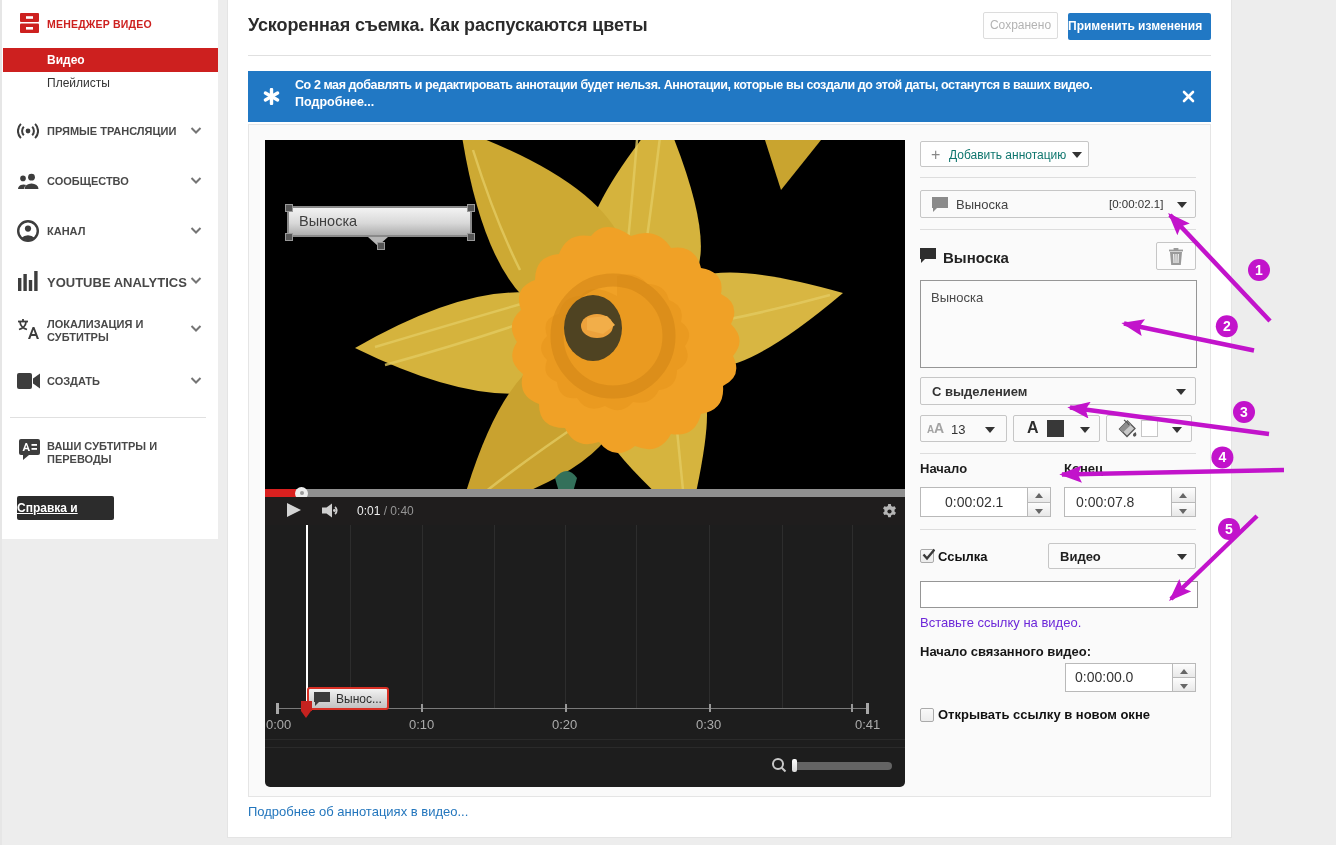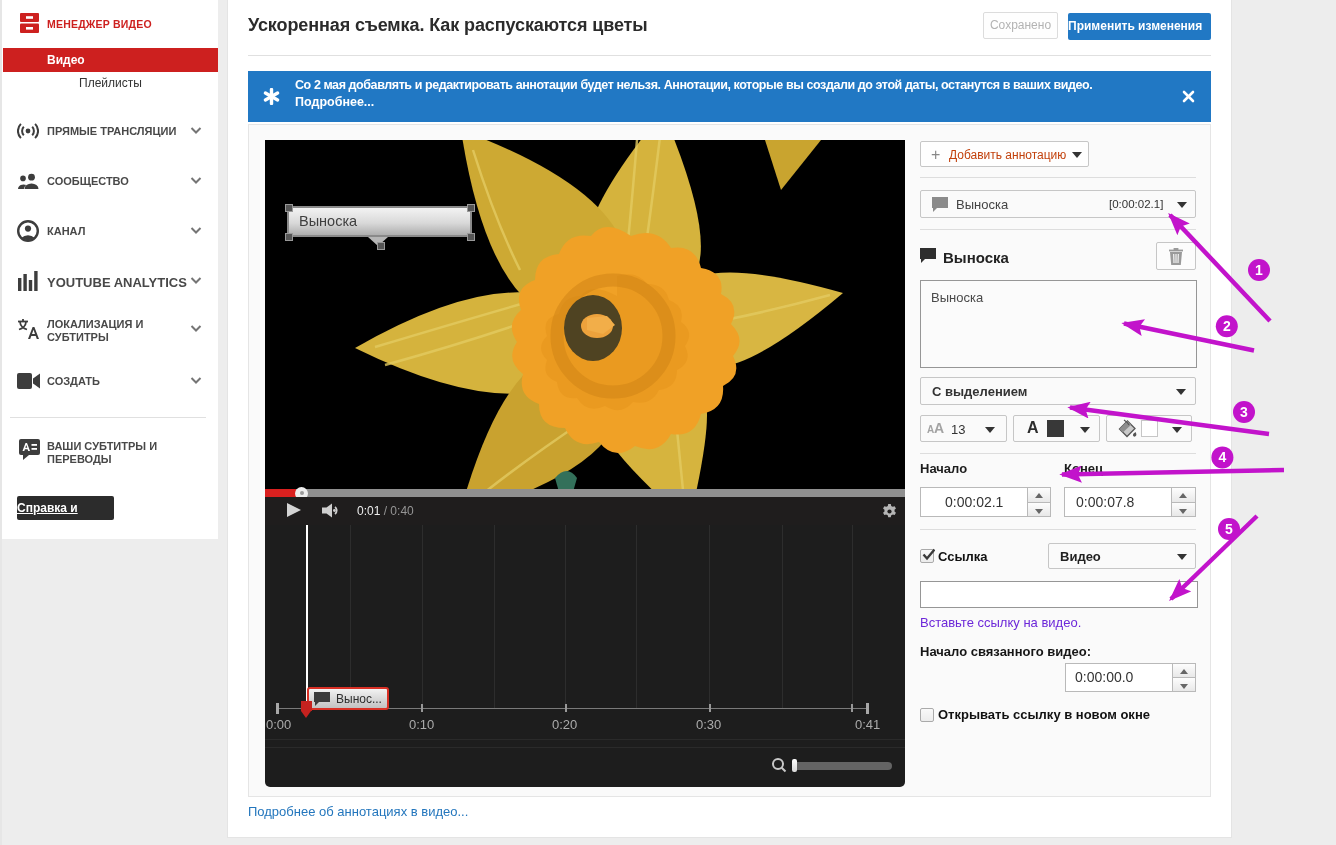--- a/index.html
+++ b/index.html
@@ -26,21 +26,21 @@
 <svg class="abs" style="left:20px; top:13px;" width="19" height="20" viewBox="0 0 19 20">
   <rect x="0" y="0" width="19" height="9" rx="1" fill="#cd201f"></rect>
   <rect x="0" y="10.5" width="19" height="9.5" rx="1" fill="#cd201f"></rect>
   <rect x="6" y="3.2" width="7" height="2.6" fill="#fff"></rect>
   <rect x="6" y="14" width="7" height="2.6" fill="#fff"></rect>
 </svg>
 <div class="abs" style="left:47px; top:17.5px; font-size:10.5px; font-weight:bold; color:#cd201f; letter-spacing:.2px;">МЕНЕДЖЕР ВИДЕО</div>
 <div class="abs" style="left:3px; top:47.5px; width:215px; height:24.5px; background:#cd201f;"></div>
 <div class="abs" style="left:0; top:0; width:2.2px; height:845px; background:#e6e6e6;"></div>
 <div class="abs" style="left:47px; top:52.5px; font-size:12px; font-weight:bold; color:#fff;">Видео</div>
-<div class="abs" style="left:47px; top:76px; font-size:12px; color:#333;margin-left:32px;">Плейлисты</div>
+<div class="abs" style="left:47px; top:76px; font-size:12px; color:#333;">Плейлисты</div>
 
 <svg class="abs" style="left:17px; top:121px;" width="22" height="20" viewBox="0 0 22 20">
   <circle cx="11" cy="10" r="2.4" fill="#3d3d3d"></circle>
   <path d="M6.8 5.8 A6 6 0 0 0 6.8 14.2" stroke="#3d3d3d" stroke-width="2" fill="none"></path>
   <path d="M15.2 5.8 A6 6 0 0 1 15.2 14.2" stroke="#3d3d3d" stroke-width="2" fill="none"></path>
   <path d="M3.9 2.9 A10 10 0 0 0 3.9 17.1" stroke="#3d3d3d" stroke-width="2" fill="none"></path>
   <path d="M18.1 2.9 A10 10 0 0 1 18.1 17.1" stroke="#3d3d3d" stroke-width="2" fill="none"></path>
 </svg>
 <div class="abs" style="left:47px; top:125px; font-size:11px; font-weight:bold; color:#484848;">ПРЯМЫЕ ТРАНСЛЯЦИИ</div>
 
@@ -230,21 +230,21 @@
   <svg class="abs" style="left:506px; top:232px;" width="16" height="16" viewBox="0 0 16 16">
     <circle cx="7" cy="7" r="5" fill="none" stroke="#c8c8c8" stroke-width="2"></circle>
     <line x1="10.7" y1="10.7" x2="14.5" y2="14.5" stroke="#c8c8c8" stroke-width="2"></line>
   </svg>
   <div class="abs" style="left:526.5px; top:236.9px; width:100.4px; height:8.1px; border-radius:4px; background:#646464;"></div>
   <div class="abs" style="left:526.5px; top:234.4px; width:5.5px; height:13px; border-radius:2px; background:linear-gradient(#fff,#d8d8d8);"></div>
 </div>
 
 <div class="abs" style="left:920px; top:141px; width:169px; height:26px; background:#fefefe; border:1px solid #c6c6c6; border-radius:2px;">
   <div class="abs" style="left:10px; top:4px; font-size:16px; color:#888;">+</div>
-  <div class="abs" style="left:28px; top:6px; font-size:12px; color:#c2410c;">Добавить аннотацию</div>
+  <div class="abs" style="left:28px; top:6px; font-size:12px; color:#0f766e;">Добавить аннотацию</div>
   <div class="caret" style="left:151px; top:10px;"></div>
 </div>
 <div class="divider" style="left:920px; top:177px; width:276px; background:#ddd;"></div>
 <div class="selbox" style="left:920px; top:190px; width:276px; height:28px;">
   <svg class="abs" style="left:11px; top:6px;" width="16" height="15" viewBox="0 0 16 15">
         <path d="M0,0 h16 v11 h-11 l-4,4 v-4 h-1 z" fill="#8a8a8a"></path>
       </svg>
   <div class="abs" style="left:35px; top:6px; font-size:13px; color:#444;">Выноска</div>
   <div class="abs" style="left:188px; top:7px; font-size:11.5px; color:#333;">[0:00:02.1]</div>
   <div class="caret" style="left:256px; top:11px;"></div>

